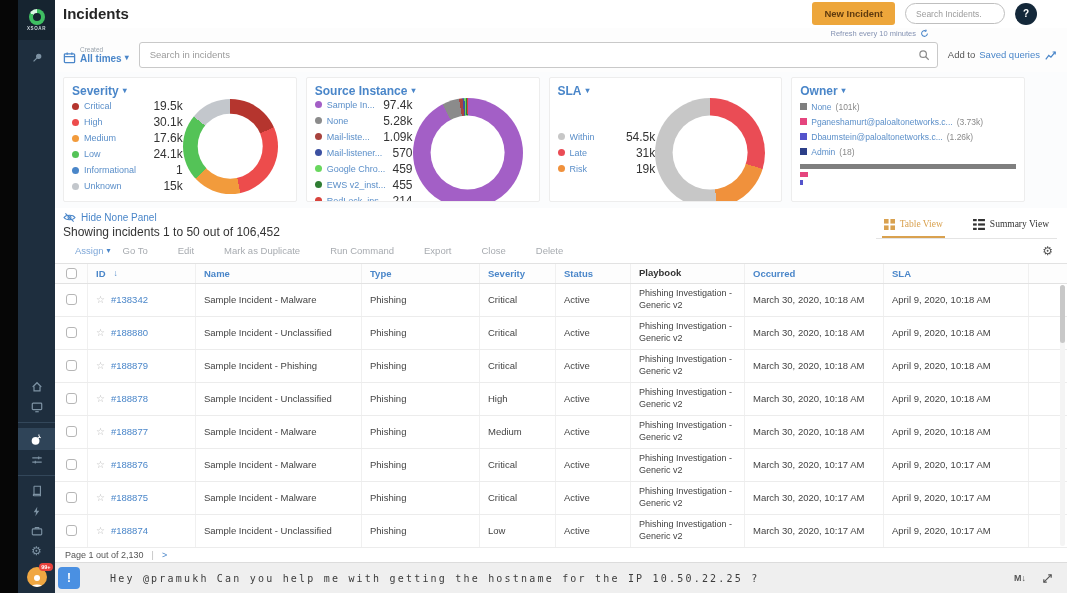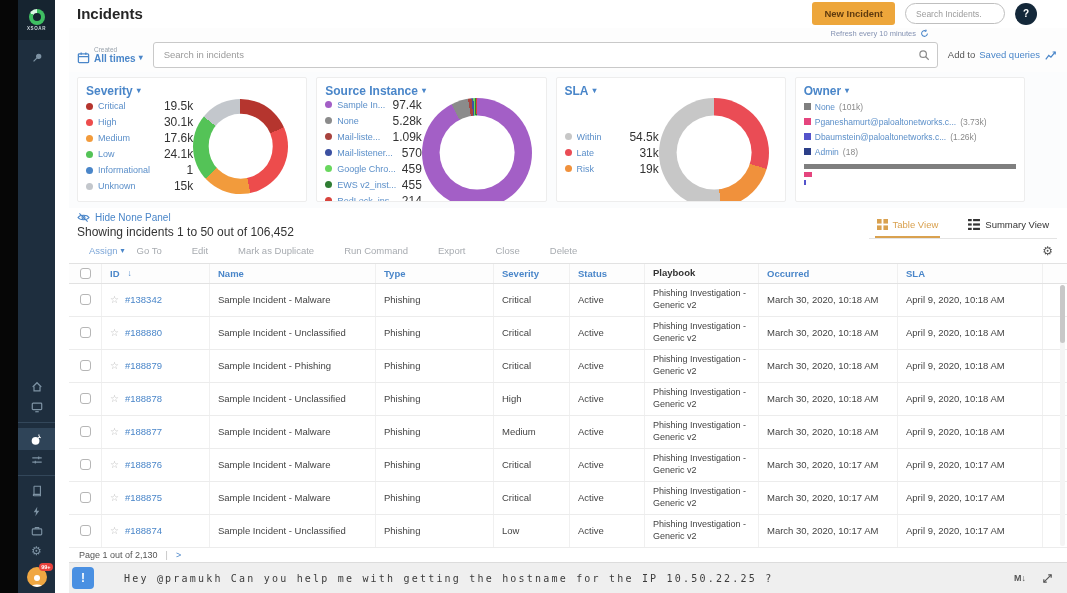--- a/index.html
+++ b/index.html
@@ -18,21 +18,21 @@
   .pin-slot { margin-top:8px; color:#8fa3b2; }
   .nav-bottom { margin-top:auto; display:flex; flex-direction:column; align-items:center; width:100%; padding-bottom:4px; }
   .nav-item { width:37px; height:20px; display:flex; align-items:center; justify-content:center; color:#7e93a4; cursor:pointer; }
   .nav-item.active { background:#2f4458; color:#ffffff; height:22px; }
   .nav-sep { width:37px; height:1px; background:#33475a; margin:5px 0; }
   .avatar-wrap { position:relative; margin-top:6px; margin-bottom:2px; }
   .avatar { width:20px; height:20px; border-radius:50%; background:#f0a742; display:flex; align-items:flex-end; justify-content:center; overflow:hidden; }
   .badge { position:absolute; top:-4px; right:-6px; background:#e8413c; color:#fff; font-size:5.5px; font-weight:bold; border-radius:6px; padding:1px 2px; }
 
   
-  .main { flex:1; display:flex; flex-direction:column; background:#fff; position:relative;padding-left:14px; }
+  .main { flex:1; display:flex; flex-direction:column; background:#fff; position:relative; }
 
   .topbar { height:30px; display:flex; align-items:center; padding:0 30px 0 8px; background:#fff; }
   .page-title { font-size:15px; font-weight:bold; color:#262626; }
   .topbar-right { margin-left:auto; display:flex; align-items:center; gap:10px; }
   .btn-new { background:#eda63b; color:#5f3a0e; font-size:9.5px; font-weight:bold; border:none; border-radius:3px; padding:6px 12px; cursor:pointer; }
   .pill-search { width:100px; height:21px; border:1px solid #bfbfbf; border-radius:11px; font-size:8.5px; color:#555; padding:0 10px; outline:none; }
   .pill-search::placeholder { color:#9b9b9b; }
   .help-circle { width:22px; height:22px; border-radius:50%; background:#14283a; color:#fff; font-size:10px; font-weight:bold; display:flex; align-items:center; justify-content:center; cursor:pointer; }
 
   .filterbar { padding:14px 10px 4px 8px; display:flex; align-items:center; gap:10px; position:relative; background:#fdfdfd; }
@@ -72,21 +72,21 @@
   .owner-label { color:#5b8fc9; font-size:8.5px; white-space:nowrap; }
   .owner-count { color:#8a8a8a; font-size:8.5px; }
   .bars { display:flex; flex-direction:column; gap:3px; margin-top:2px; }
   .bar { height:5px; min-width:2px; }
 
   
   .panel-controls { display:flex; align-items:flex-end; padding:4px 10px 0 8px; background:#fff; }
   .pc-left { display:flex; flex-direction:column; gap:2px; }
   .hide-chart { color:#4a86c9; font-size:10px; display:flex; align-items:center; gap:5px; cursor:pointer; }
   .showing { color:#333; font-size:12px; }
-  .view-tabs { margin-left:auto; display:flex; gap:26px; border-bottom:1px solid #e4e4e4; padding:0 6px; }
+  .view-tabs { margin-left:auto; display:flex; gap:26px; border-bottom:1px solid #e4e4e4; padding:0 6px;font-family:Liberation Serif, serif; }
   .vtab { display:flex; align-items:center; gap:5px; font-size:9.5px; padding:4px 2px 6px; cursor:pointer; border-bottom:2px solid transparent; }
   .vtab.active { color:#d9a14f; border-bottom-color:#d9a14f; }
   .vtab.inactive { color:#333; }
 
   
   .toolbar { display:flex; align-items:center; height:26px; padding:0 14px 0 20px; background:#fff; }
   .tb-assign { color:#7ea7d8; font-size:9.5px; display:flex; gap:3px; align-items:center; cursor:pointer; margin-right:12px; }
   .tb-item { color:#a7abb0; font-size:9.5px; margin-right:30px; cursor:pointer; white-space:nowrap; }
   .tb-gear { margin-left:auto; color:#555; font-size:12px; cursor:pointer; }
 

